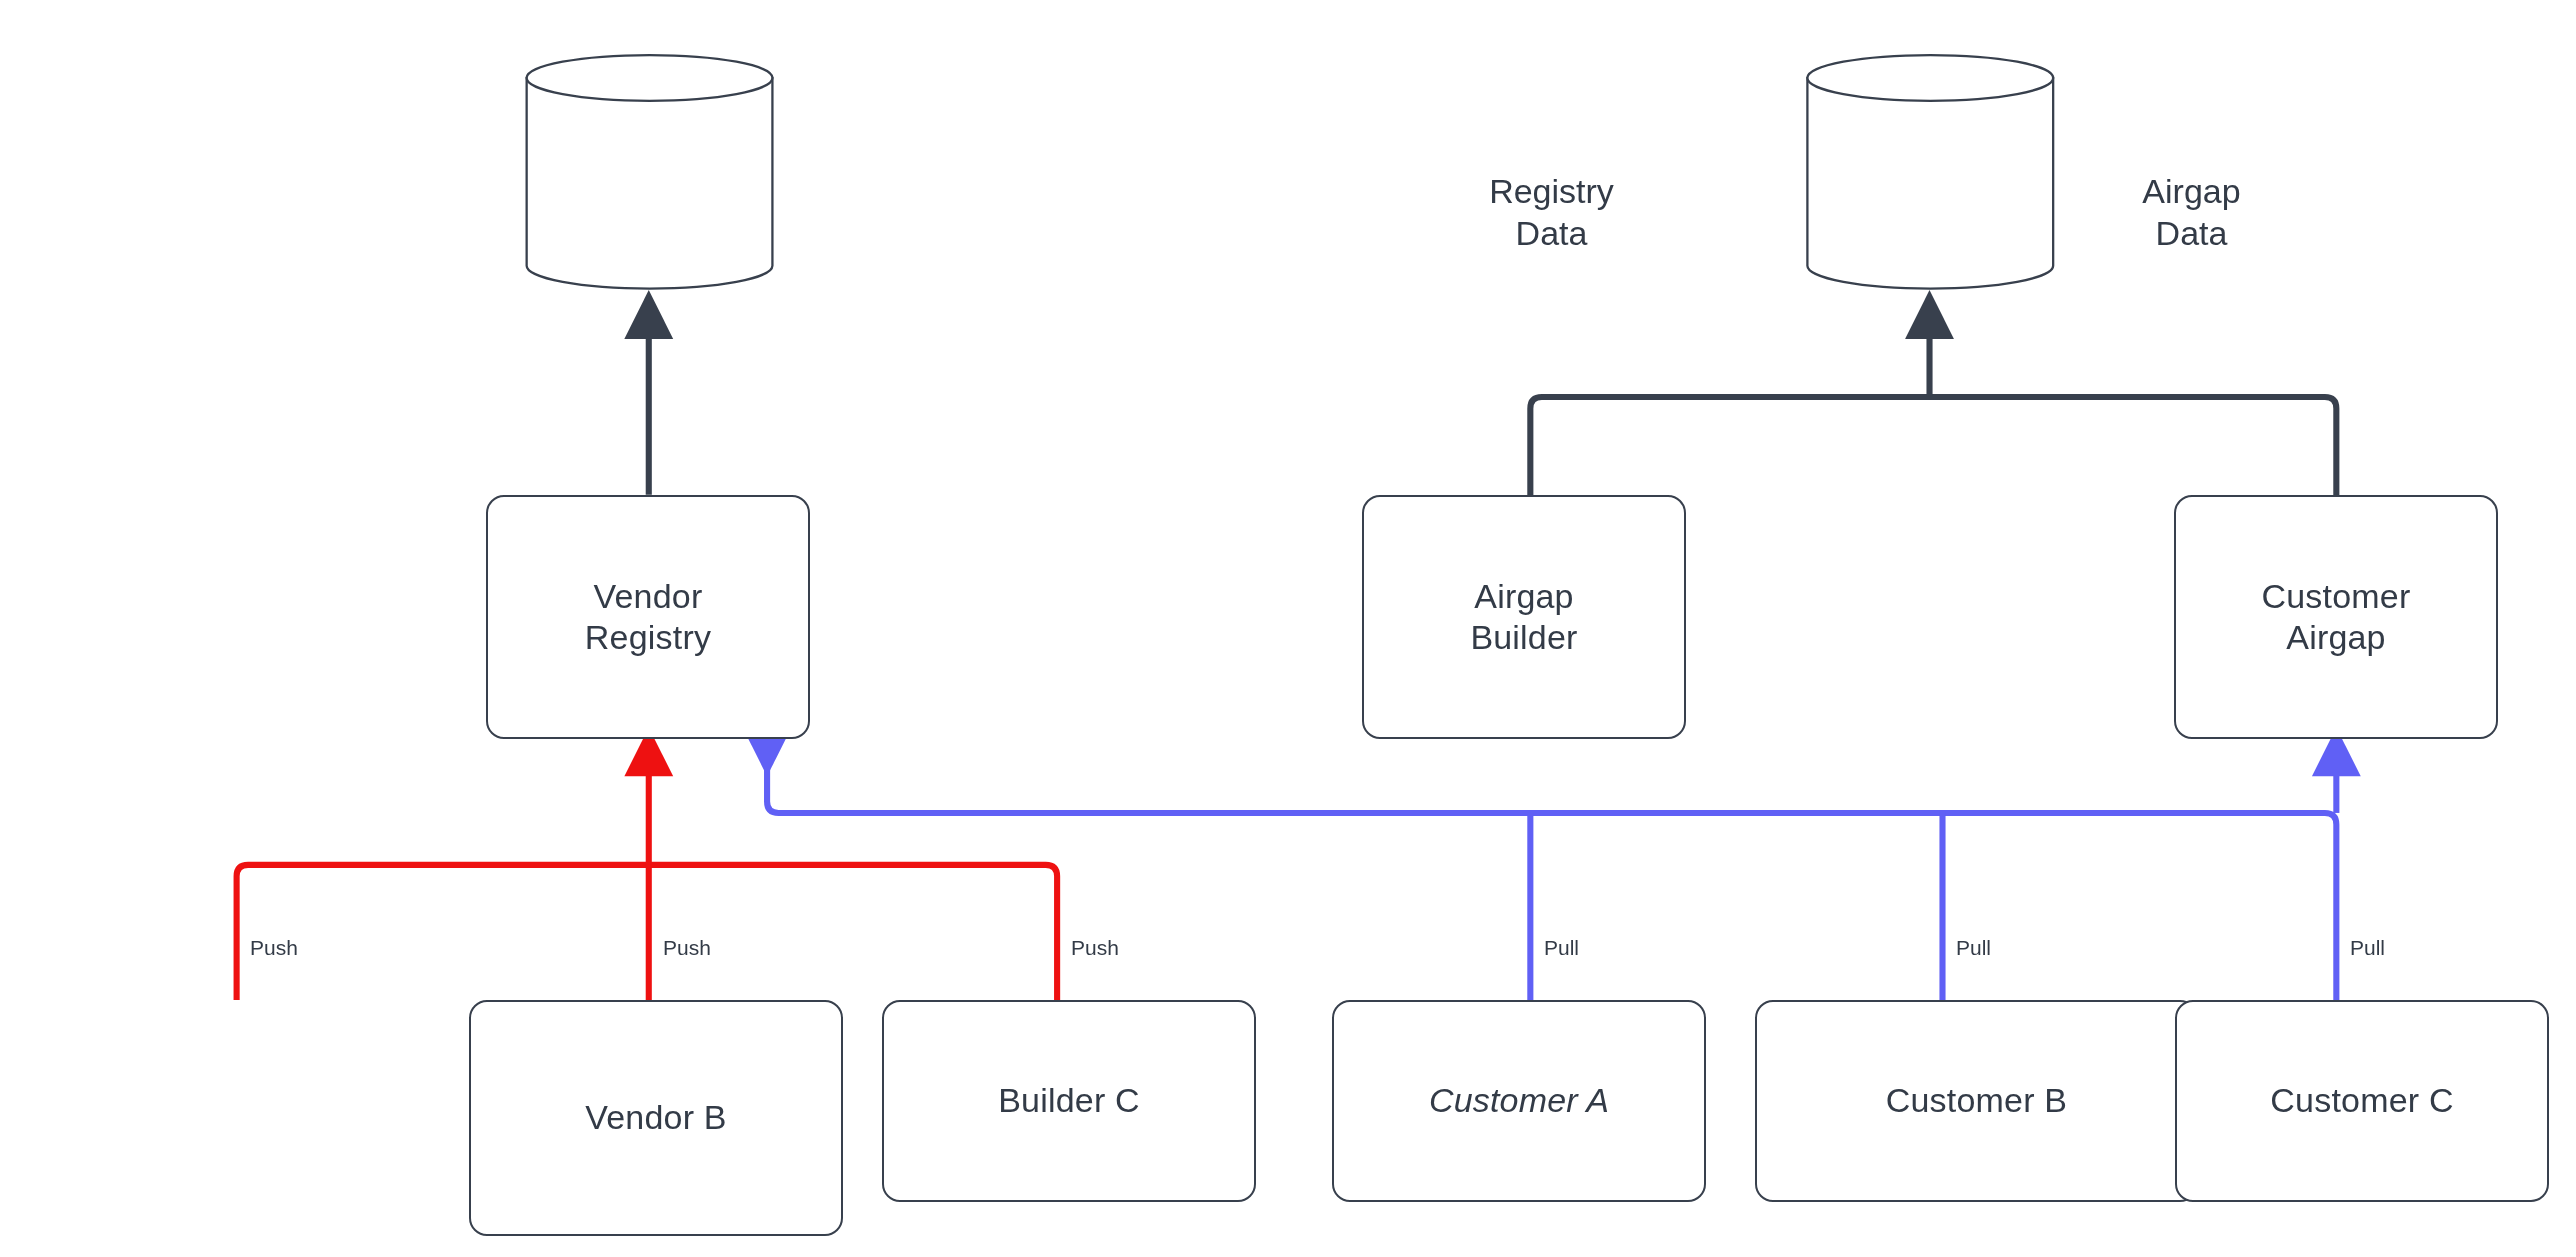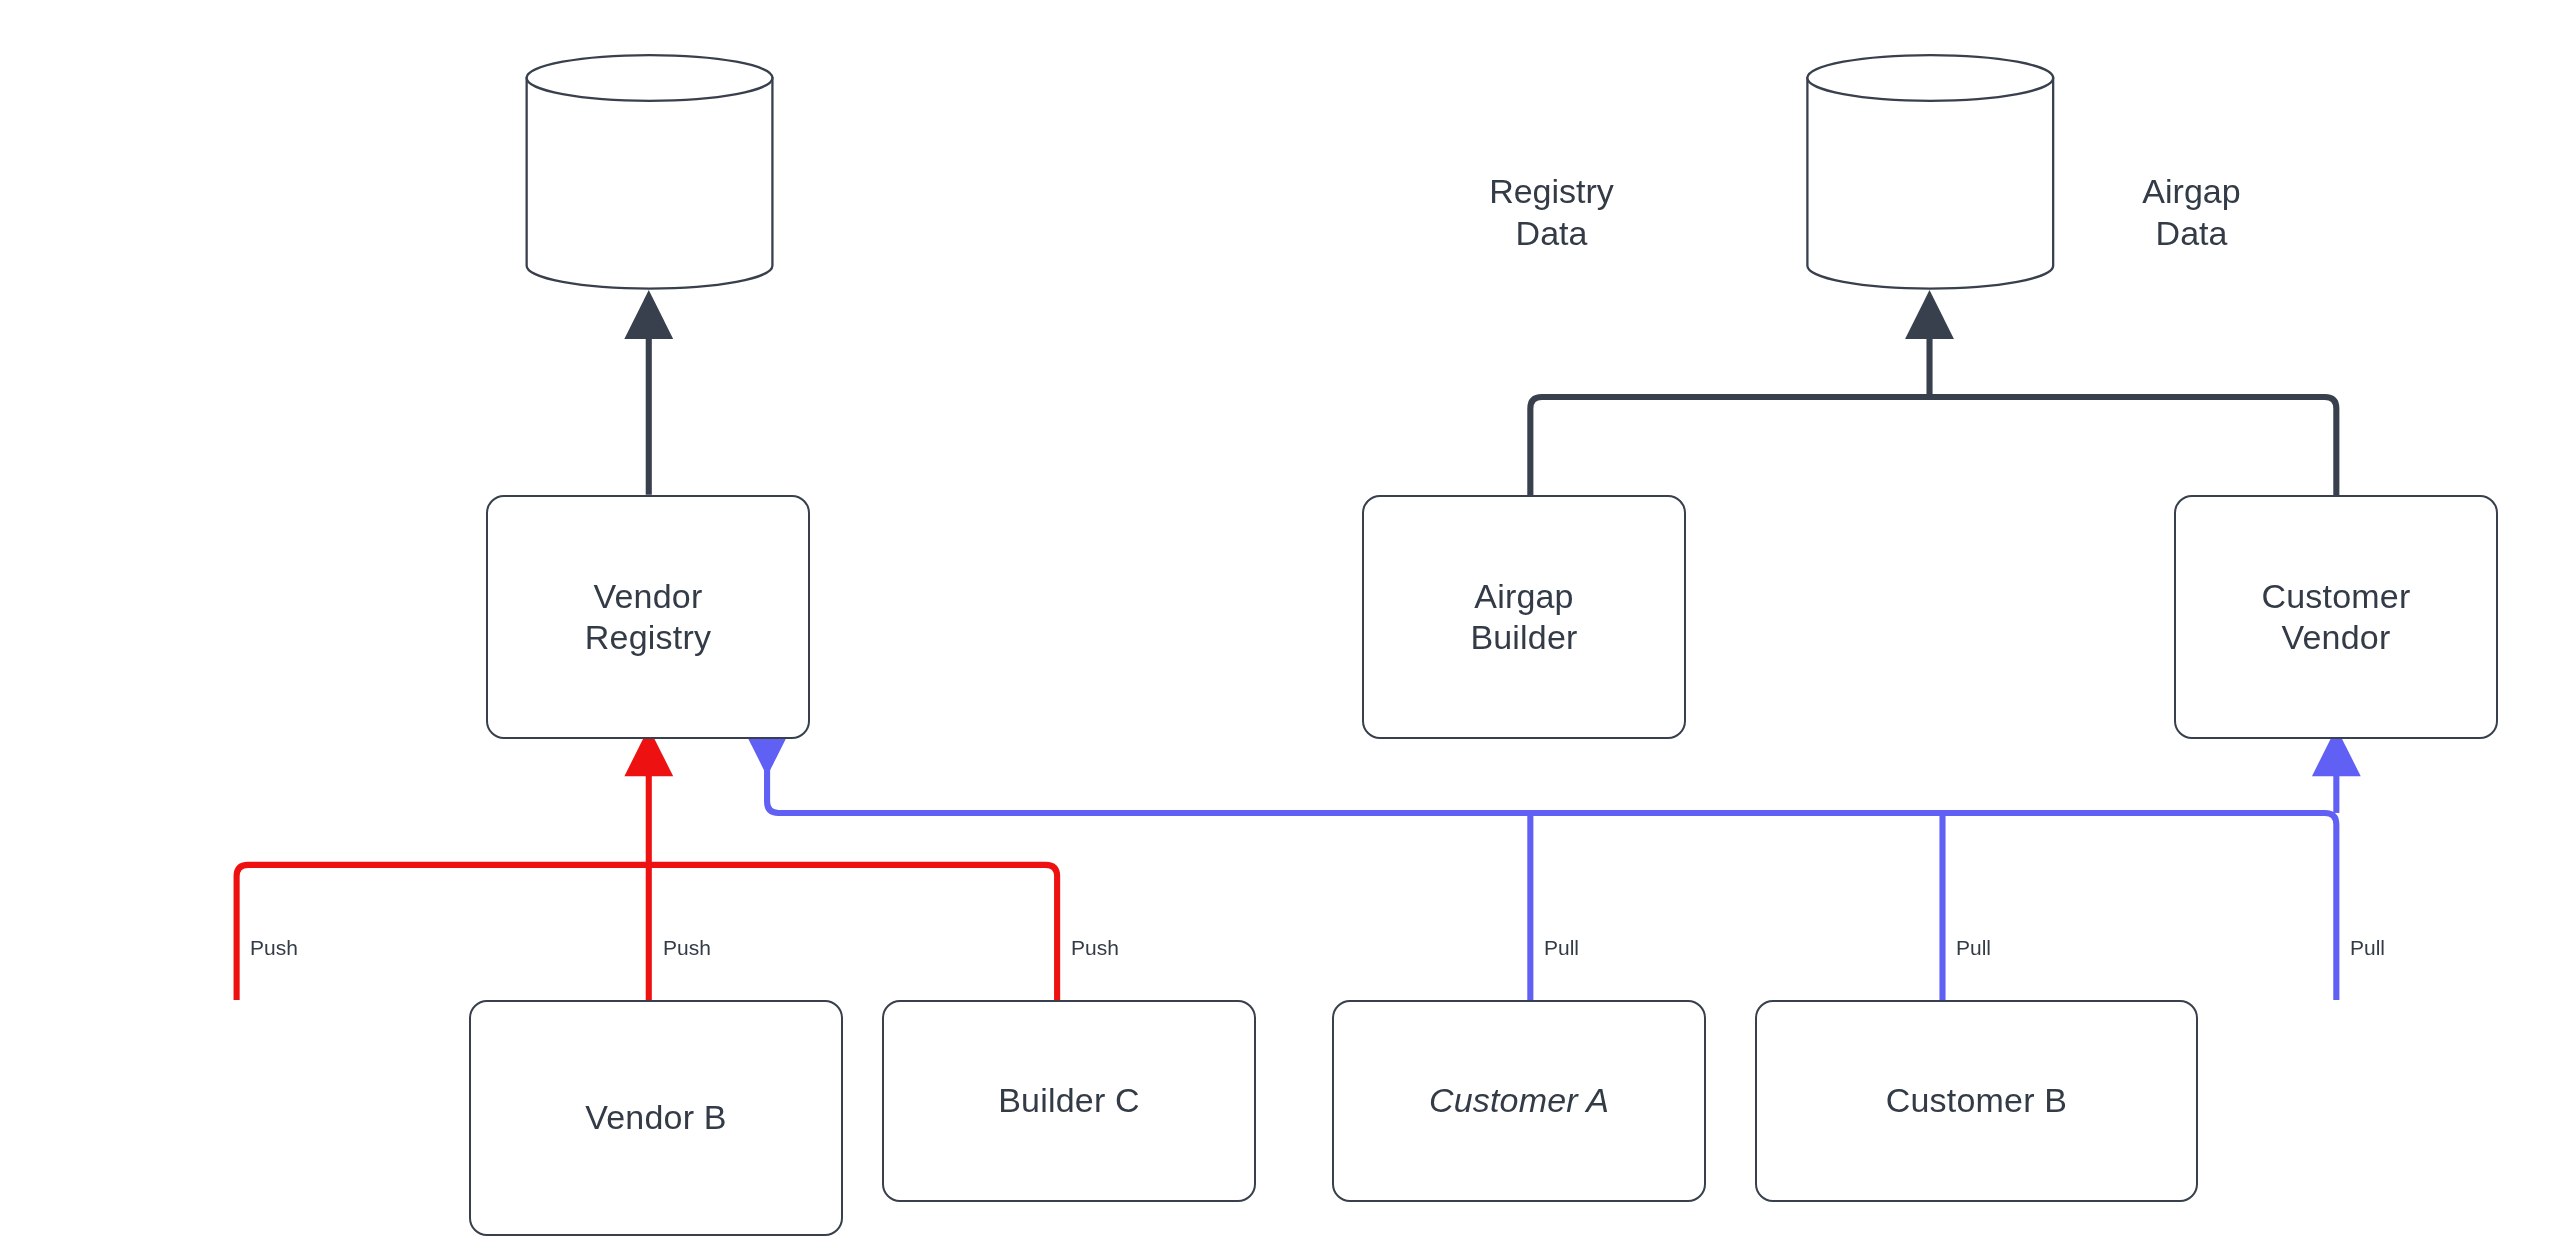--- a/index.html
+++ b/index.html
@@ -109,31 +109,32 @@
 Data</span>
   </div>
 
   <div class="node-box" style="left:486px;top:495px;width:324px;height:244px;">Vendor
 Registry</div>
 
   <div class="node-box" style="left:1362px;top:495px;width:324px;height:244px;">Airgap
 Builder</div>
 
   <div class="node-box" style="left:2174px;top:495px;width:324px;height:244px;">Customer
-Vendor</div>
+Airgap</div>
 
 
   <div class="node-box" style="left:469px;top:1000px;width:374px;height:236px;">Vendor B</div>
 
   <div class="node-box" style="left:882px;top:1000px;width:374px;height:202px;">Builder C</div>
 
   <div class="node-box" style="left:1332px;top:1000px;width:374px;height:202px;font-style:italic;">Customer A</div>
 
   <div class="node-box" style="left:1755px;top:1000px;width:443px;height:202px;">Customer B</div>
 
+  <div class="node-box" style="left:2175px;top:1000px;width:374px;height:202px;">Customer C</div>
 
   <div class="edge-label" style="left:250px;top:937px;">Push</div>
 
   <div class="edge-label" style="left:663px;top:937px;">Push</div>
 
   <div class="edge-label" style="left:1071px;top:937px;">Push</div>
 
   <div class="edge-label" style="left:1544px;top:937px;">Pull</div>
 
   <div class="edge-label" style="left:1956px;top:937px;">Pull</div>

